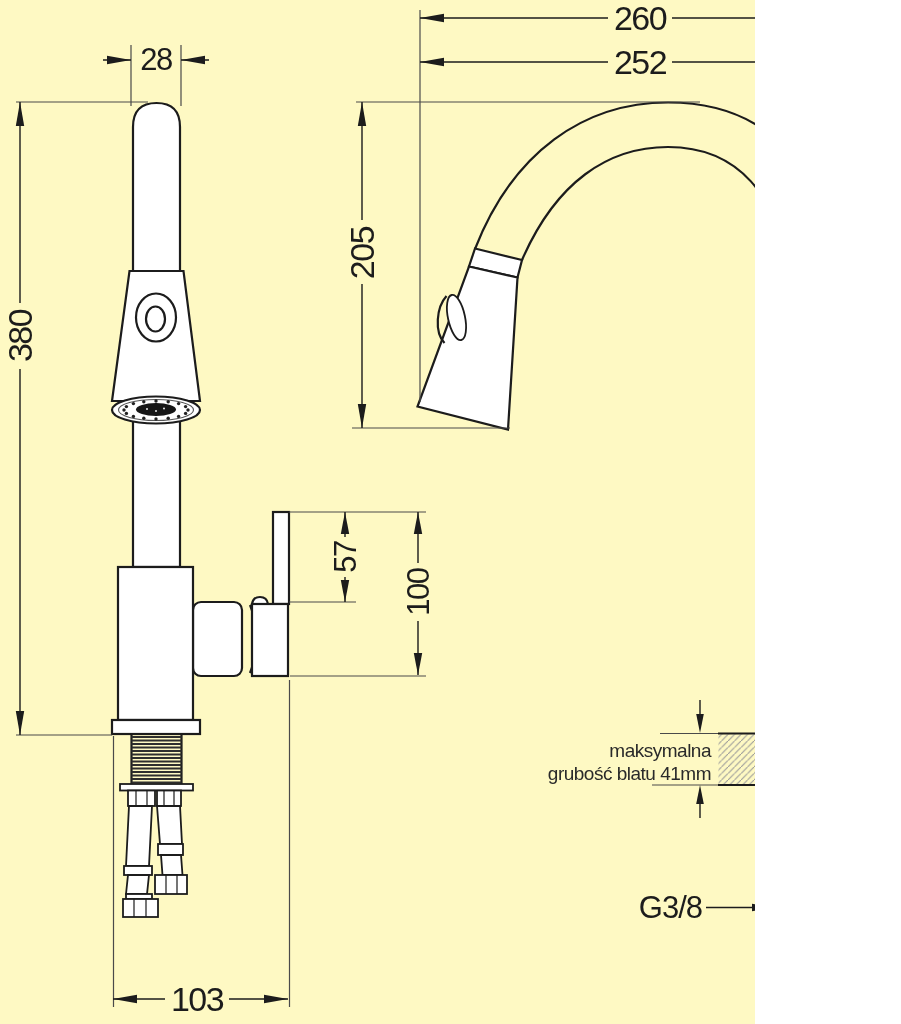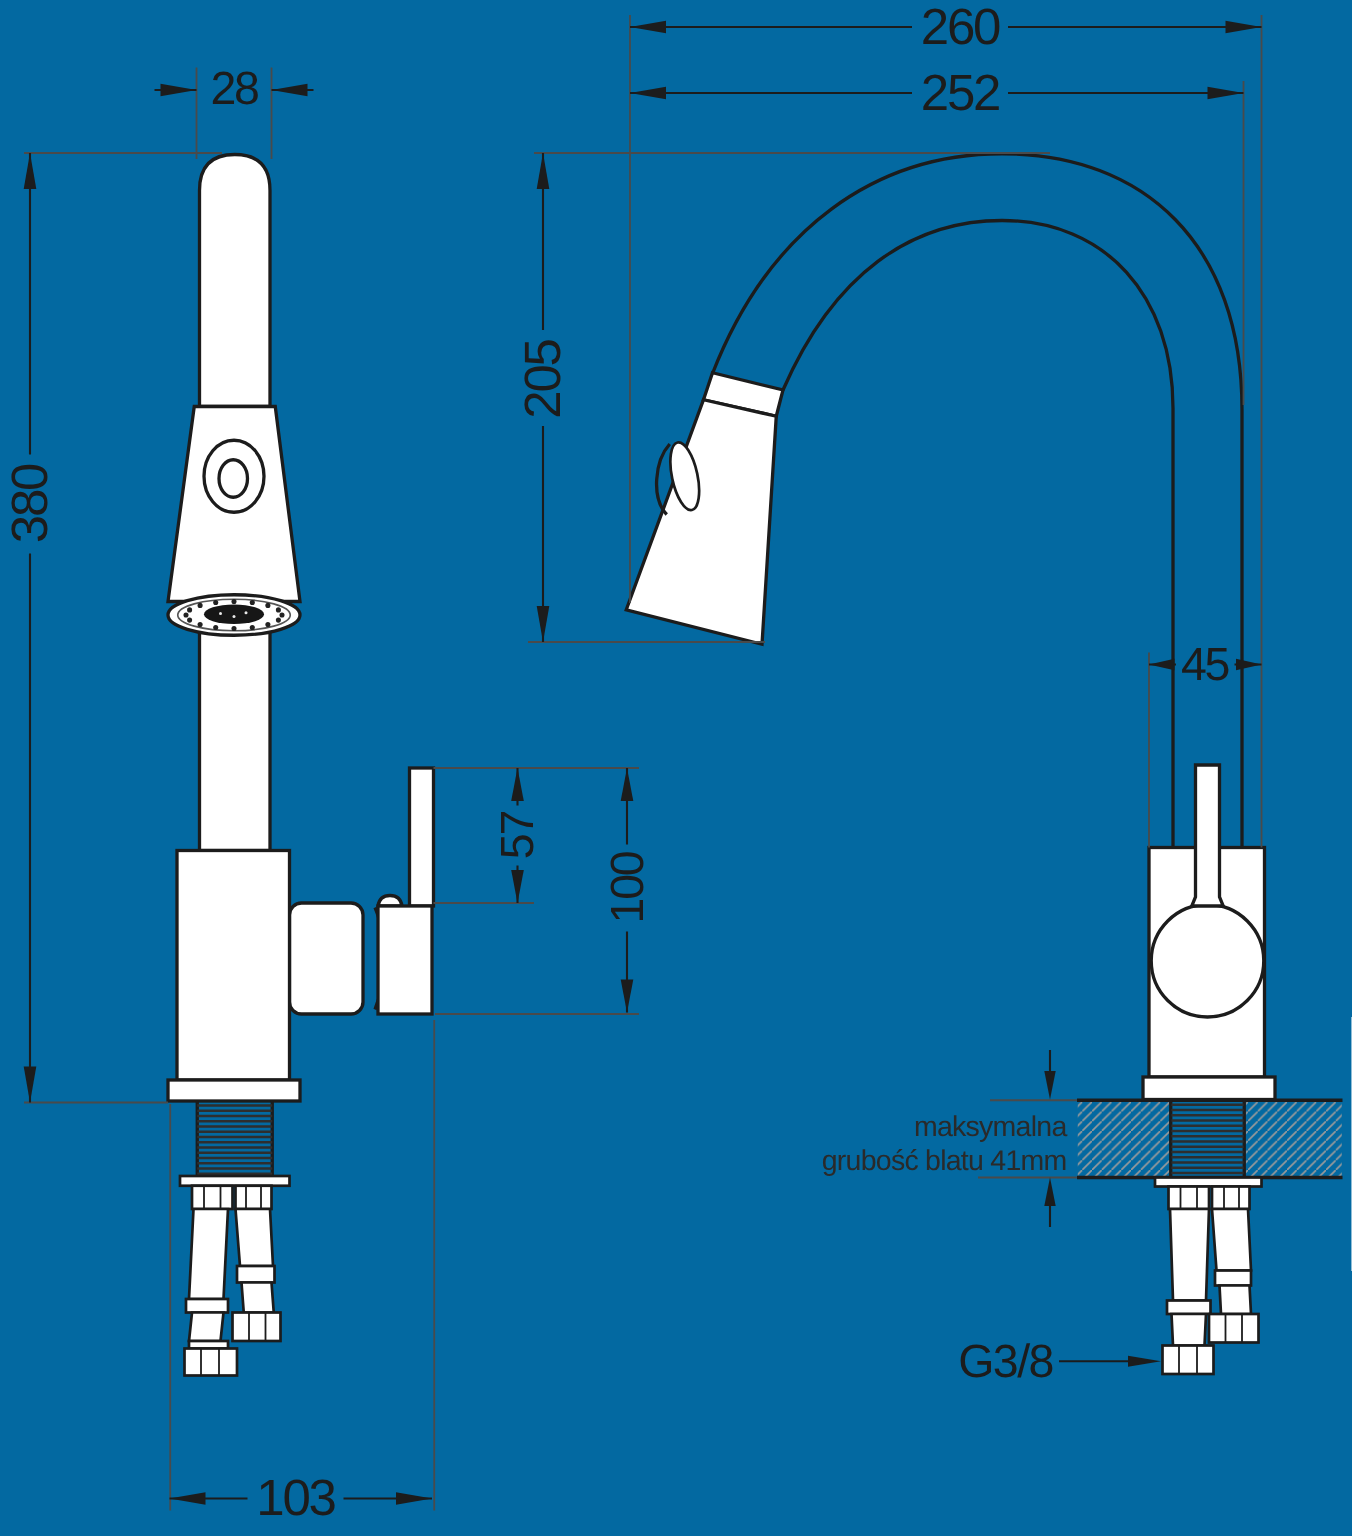--- a/index.html
+++ b/index.html
@@ -1,16 +1,16 @@
 <!DOCTYPE html>
 <html><head>
 <meta charset="utf-8">
 <style>
   html,body{margin:0;padding:0;background:#fff;}
-  .canvas{position:relative;width:901px;height:1024px;background:#0369a1;overflow:hidden;text-align:center;}
+  .canvas{position:relative;width:755px;height:1024px;background:#fef9c3;overflow:hidden;text-align:center;}
   svg{display:block;}
   .dim-text{font-family:"Liberation Sans",sans-serif;font-size:34px;fill:#1c1c1c;letter-spacing:-1.5px;}
   .dim-text-sm{font-family:"Liberation Sans",sans-serif;font-size:31px;fill:#1c1c1c;letter-spacing:-1.5px;}
   .note-text{font-family:"Liberation Sans",sans-serif;font-size:19px;fill:#2a2a2a;letter-spacing:-0.5px;}
   .thread-text{font-family:"Liberation Sans",sans-serif;font-size:31px;fill:#1c1c1c;letter-spacing:-1px;}
   .obj{stroke:#1c1c1c;stroke-width:2.2;fill:#ffffff;}
   .objthin{stroke:#1c1c1c;stroke-width:1.8;fill:#ffffff;}
   .objline{stroke:#1c1c1c;stroke-width:2.2;fill:none;}
   .dimline{stroke:#1c1c1c;stroke-width:1.4;fill:none;}
   .extline{stroke:#4a4a4a;stroke-width:1.2;fill:none;}

